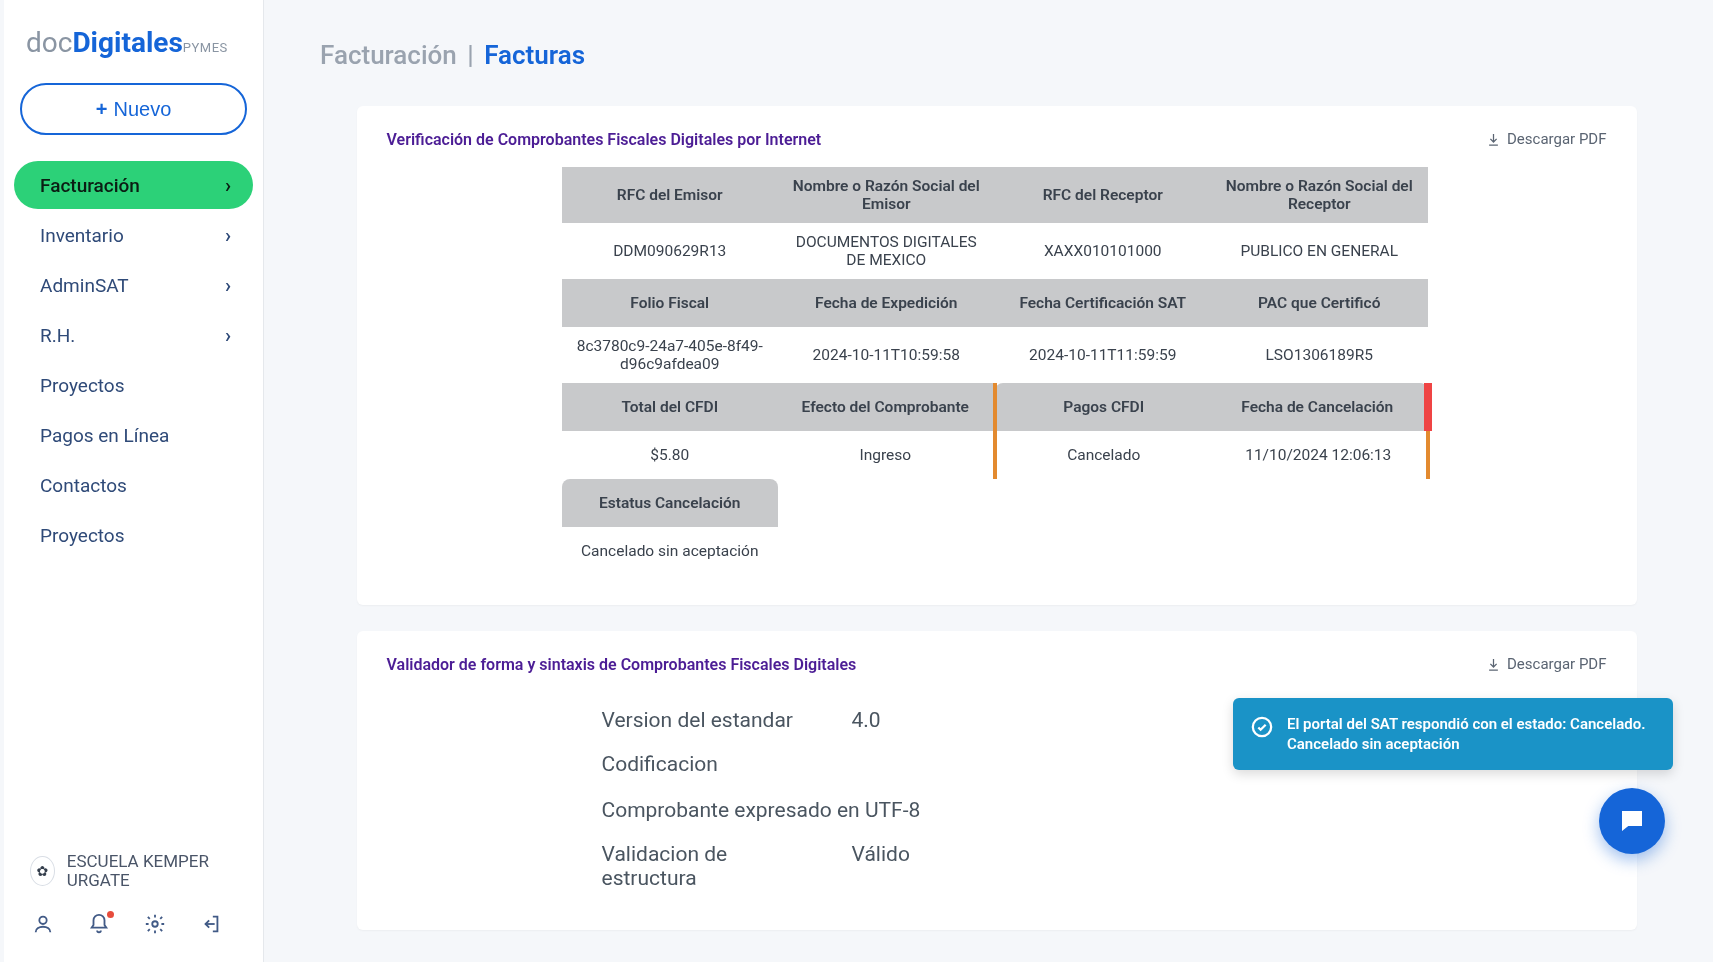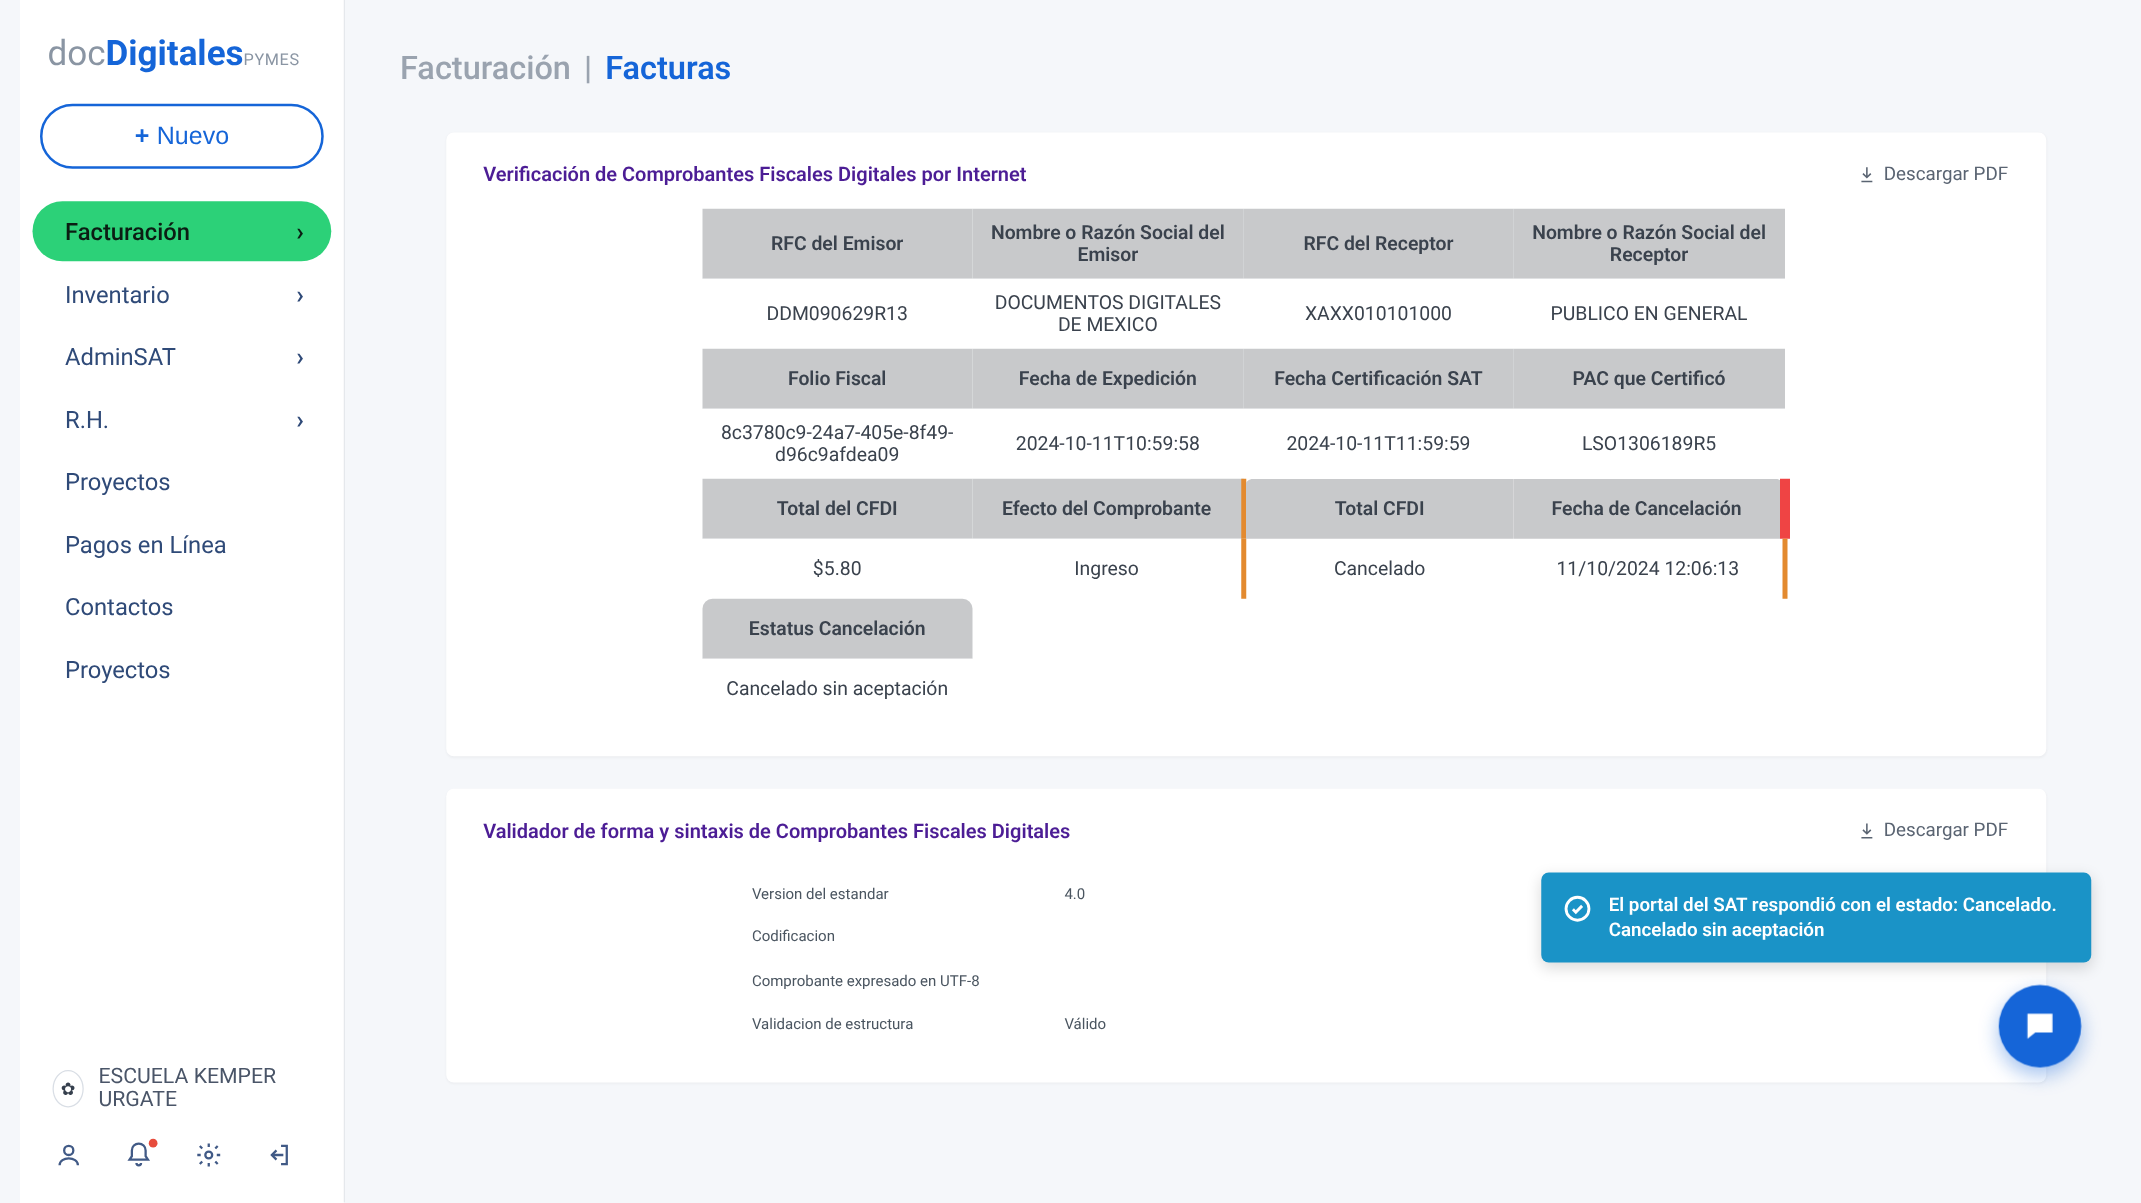--- a/index.html
+++ b/index.html
@@ -7,21 +7,21 @@
     font-family: -apple-system, BlinkMacSystemFont, "Segoe UI", Roboto, Helvetica, Arial, sans-serif;
     background: #f5f7fa;
     color: #353f4d;
     width: 1713px;
     height: 962px;
     overflow: hidden;
     position: relative;
   }
   .sidebar {
     position: fixed;
-    left: 16px; top: 0;
+    left: 4px; top: 0;
     width: 260px;
     height: 100%;
     background: #fff;
     border-right: 1px solid #e5e8ec;
     display: flex;
     flex-direction: column;
     padding: 20px 10px 14px 10px;
   }
   .logo {
     padding: 6px 10px 24px 12px;
@@ -139,21 +139,21 @@
   .highlight-orange-h { position:relative; border-top:4px solid #e38a2f; }
   .highlight-orange-h.first { border-left:4px solid #e38a2f; border-top-left-radius:8px; }
   .highlight-orange-h.last { border-right:8px solid #ef4444; border-top-right-radius:8px; }
   .highlight-orange-v { border-bottom:4px solid #e38a2f; }
   .highlight-orange-v.first { border-left:4px solid #e38a2f; border-bottom-left-radius:8px; }
   .highlight-orange-v.last { border-right:4px solid #e38a2f; border-bottom-right-radius:8px; }
   .single-box-h { border:4px solid #e38a2f; border-bottom:none; border-top-left-radius:8px; border-top-right-radius:8px; }
   .single-box-v { border:4px solid #e38a2f; border-top:none; border-bottom-left-radius:8px; border-bottom-right-radius:8px; }
 
   .validator-body { padding-left: 215px; padding-top:6px; }
-  .validator-row { display:flex; gap:40px; padding:10px 0; font-size:12px; color:#4a5560; }
+  .validator-row { display:flex; gap:40px; padding:10px 0; font-size:21px; color:#4a5560; }
   .validator-row .k { width: 210px; }
   .validator-row .v { color:#4a5560; }
   .validator-row.multi { flex-direction:column; gap:22px; }
 
   .toast {
     position:fixed;
     right: 40px;
     bottom: 192px;
     width: 440px;
     background:#1a93c7;
@@ -304,21 +304,21 @@
       </tr>
       <tr>
         <td class="val tall">8c3780c9-24a7-405e-8f49-d96c9afdea09</td>
         <td class="val tall">2024-10-11T10:59:58</td>
         <td class="val tall">2024-10-11T11:59:59</td>
         <td class="val tall">LSO1306189R5</td>
       </tr>
       <tr>
         <td class="hdr">Total del CFDI</td>
         <td class="hdr">Efecto del Comprobante</td>
-        <td class="hdr highlight-orange-h first">Total CFDI</td>
+        <td class="hdr highlight-orange-h first">Pagos CFDI</td>
         <td class="hdr highlight-orange-h last">Fecha de Cancelación</td>
       </tr>
       <tr>
         <td class="val">$5.80</td>
         <td class="val">Ingreso</td>
         <td class="val highlight-orange-v first">Cancelado</td>
         <td class="val highlight-orange-v last">11/10/2024 12:06:13</td>
       </tr>
       <tr>
         <td class="hdr single-box-h">Estatus Cancelación</td>

